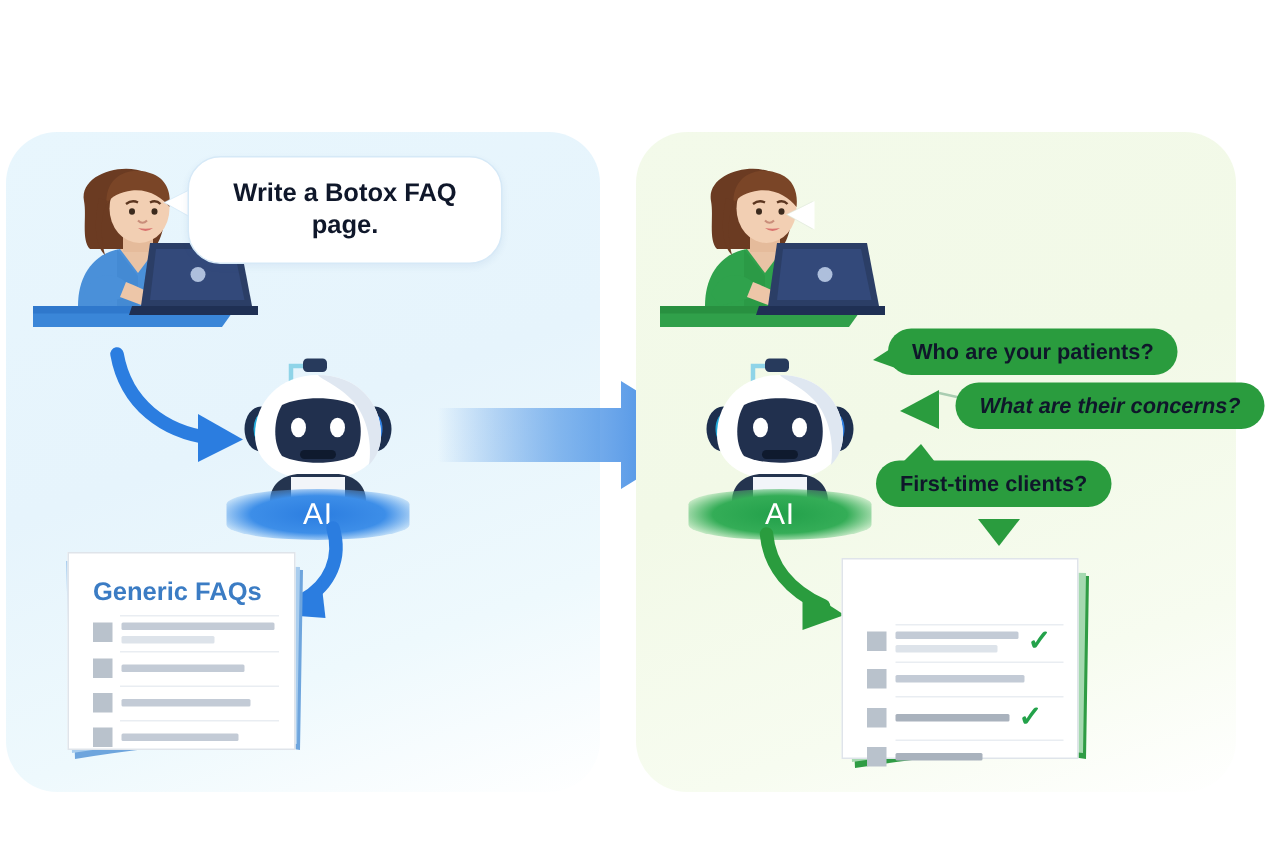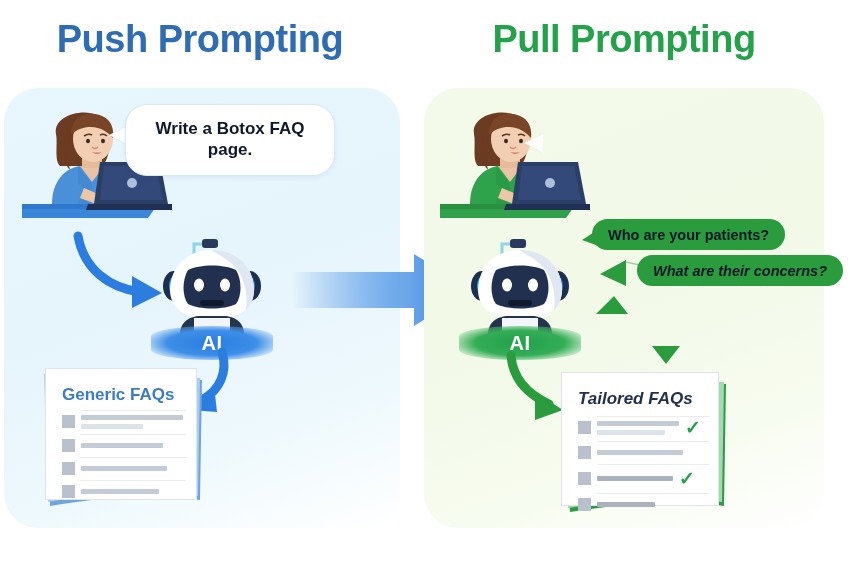--- a/index.html
+++ b/index.html
@@ -101,21 +101,21 @@
   }
 
   
   .robot { width: 108px; height: 104px; }
 
   
   .pedestal {
     width: 122px; height: 34px;
     border-radius: 50% / 30%;
     display: flex; align-items: center; justify-content: center;
-    font-size: 20px; font-weight: bold; color: #ffffff;
+    font-size: 20px; font-weight: normal; color: #ffffff;
     letter-spacing: 0.5px;
   }
   #pedestal-push {
     left: 151px; top: 326px;
     background: radial-gradient(ellipse at center, #2b7de0 0%, #3d8ee8 52%, rgba(150,200,245,0.25) 82%, rgba(255,255,255,0) 100%);
   }
   #pedestal-pull {
     left: 459px; top: 326px;
     background: radial-gradient(ellipse at center, #22a04a 0%, #34ad57 52%, rgba(150,220,160,0.28) 82%, rgba(255,255,255,0) 100%);
   }
@@ -164,21 +164,20 @@
   
   svg { display: block; overflow: visible; }
 </style>
 </head>
 <body>
 
 <div id="canvas">
 
   <div class="abs panel" id="panel-push"></div>
 
-  <div class="abs title" id="title-push">Push Prompting</div>
 
   <div class="abs" style="left:22px; top:100px;">
     <svg class="person" viewBox="0 0 150 120">
 
       <path d="M0 104 L136 104 L126 118 L0 118 Z" fill="#3a86d8"></path>
       <path d="M0 104 L136 104 L132 109 L0 109 Z" fill="#2f78cc"></path>
 
       <path d="M34 34 C30 12 76 4 84 24 C92 40 86 62 80 66 L38 66 C32 60 36 44 34 34 Z" fill="#6b3b22"></path>
 
       <path d="M30 104 C30 80 44 68 58 66 L80 66 C96 70 104 84 104 104 Z" fill="#4a90d9"></path>
@@ -295,21 +294,20 @@
           <stop offset="45%" stop-color="#4a93e6" stop-opacity="0.65"></stop>
           <stop offset="100%" stop-color="#2b7de0" stop-opacity="1"></stop>
         </linearGradient>
       </defs>
       <path d="M0 20 L122 20 L122 2 L180 38 L122 74 L122 56 L0 56 Z" fill="url(#gradCenterArrow)"></path>
     </svg>
   </div>
 
   <div class="abs panel" id="panel-pull"></div>
 
-  <div class="abs title" id="title-pull">Pull Prompting</div>
 
   <div class="abs" style="left:440px; top:100px;">
     <svg class="person" viewBox="0 0 150 120">
       <path d="M0 104 L136 104 L126 118 L0 118 Z" fill="#30a04a"></path>
       <path d="M0 104 L136 104 L132 109 L0 109 Z" fill="#289040"></path>
       <path d="M34 34 C30 12 76 4 84 24 C92 40 86 62 80 66 L38 66 C32 60 36 44 34 34 Z" fill="#6b3b22"></path>
       <path d="M30 104 C30 80 44 68 58 66 L80 66 C96 70 104 84 104 104 Z" fill="#2fa24c"></path>
       <path d="M58 66 L70 82 L82 66 Z" fill="#e9c3a5"></path>
       <path d="M56 66 L70 84 L70 104 L56 104 Z" fill="#289040" opacity="0.45"></path>
       <path d="M60 52 L80 52 L80 68 L60 68 Z" fill="#e5bb9b"></path>
@@ -359,20 +357,21 @@
       <path d="M44 4 L44 32 L16 22 Z" fill="#2a9c3e"></path>
       <path d="M44 6 L60 10" stroke="#a9cdb1" stroke-width="1.6" fill="none"></path>
       <path d="M60 42 L60 68 L34 56 Z" fill="#2a9c3e"></path>
       <path d="M60 44 L78 48" stroke="#a9cdb1" stroke-width="1.6" fill="none"></path>
       <path d="M30 96 L48 78 L62 96 Z" fill="#2a9c3e"></path>
     </svg>
   </div>
 
   <div class="abs pill" id="pill-0">Who are your patients?</div>
   <div class="abs pill" id="pill-1">What are their concerns?</div>
+  <div class="abs pill" id="pill-2">First-time clients?</div>
 
   <div class="abs" style="left:650px; top:344px;">
     <svg width="34" height="22" viewBox="0 0 34 22">
       <path d="M2 2 L30 2 L16 20 Z" fill="#2a9c3e"></path>
     </svg>
   </div>
 
   <div class="abs" style="left:505px; top:352px;">
     <svg width="80" height="78" viewBox="0 0 80 78">
       <path d="M6 4 C8 26 22 42 44 52" stroke="#2a9c3e" stroke-width="9" fill="none" stroke-linecap="round"></path>
@@ -380,21 +379,20 @@
     </svg>
   </div>
 
   <div class="abs" style="left:546px; top:374px;">
     <svg width="196" height="152" viewBox="0 0 196 152">
       <path d="M18 6 L180 10 L178 132 C128 124 76 130 24 138 Z" fill="#2f9c44"></path>
       <path d="M16 4 L178 8 L176 128 C126 122 74 126 22 134 Z" fill="#a5d9b0"></path>
     </svg>
   </div>
   <div class="abs doc-card" id="doc-pull"></div>
-  <div class="abs doc-title" id="doc-title-pull">Tailored FAQs</div>
 
   <div class="abs" style="left:578px; top:416px; width:130px;">
     <div class="doc-rule" style="width:112px; margin-left:19px;"></div>
     <div style="display:flex; align-items:flex-start; margin-top:4px;">
       <div class="doc-bullet"></div>
       <div style="margin-left:6px;">
         <div class="doc-line" style="width:82px;"></div>
         <div class="doc-line light" style="width:68px; margin-top:4px;"></div>
       </div>
       <div class="checkmark" style="margin-left:6px; margin-top:-3px;">✓</div>

